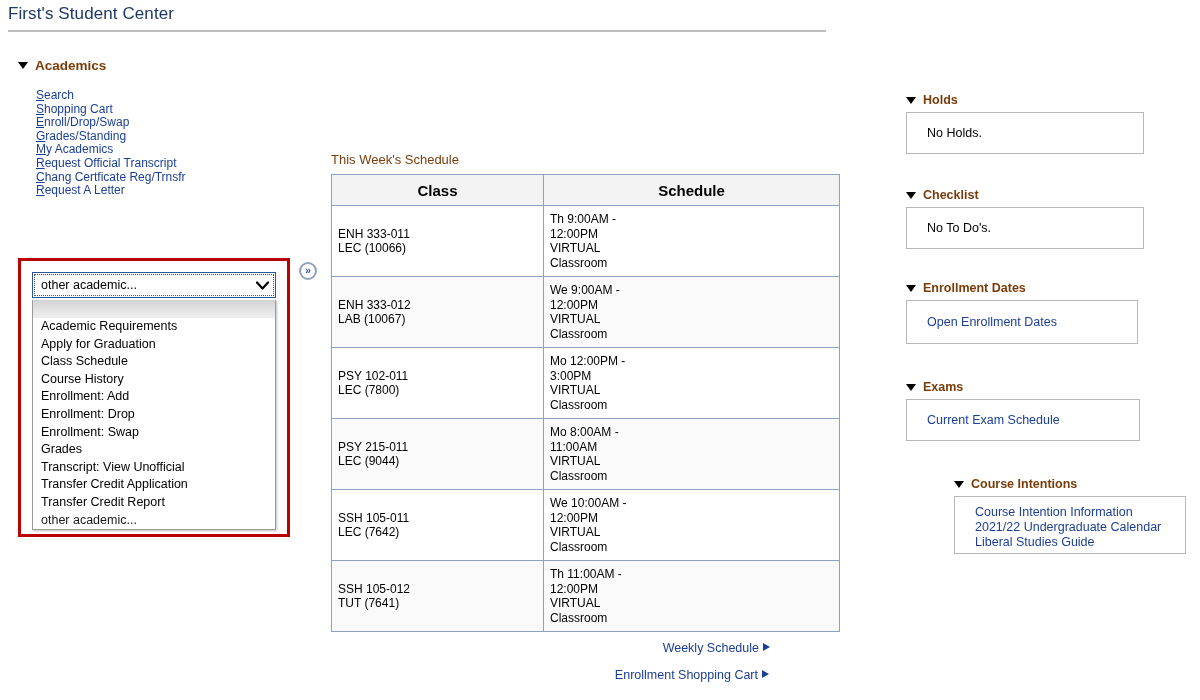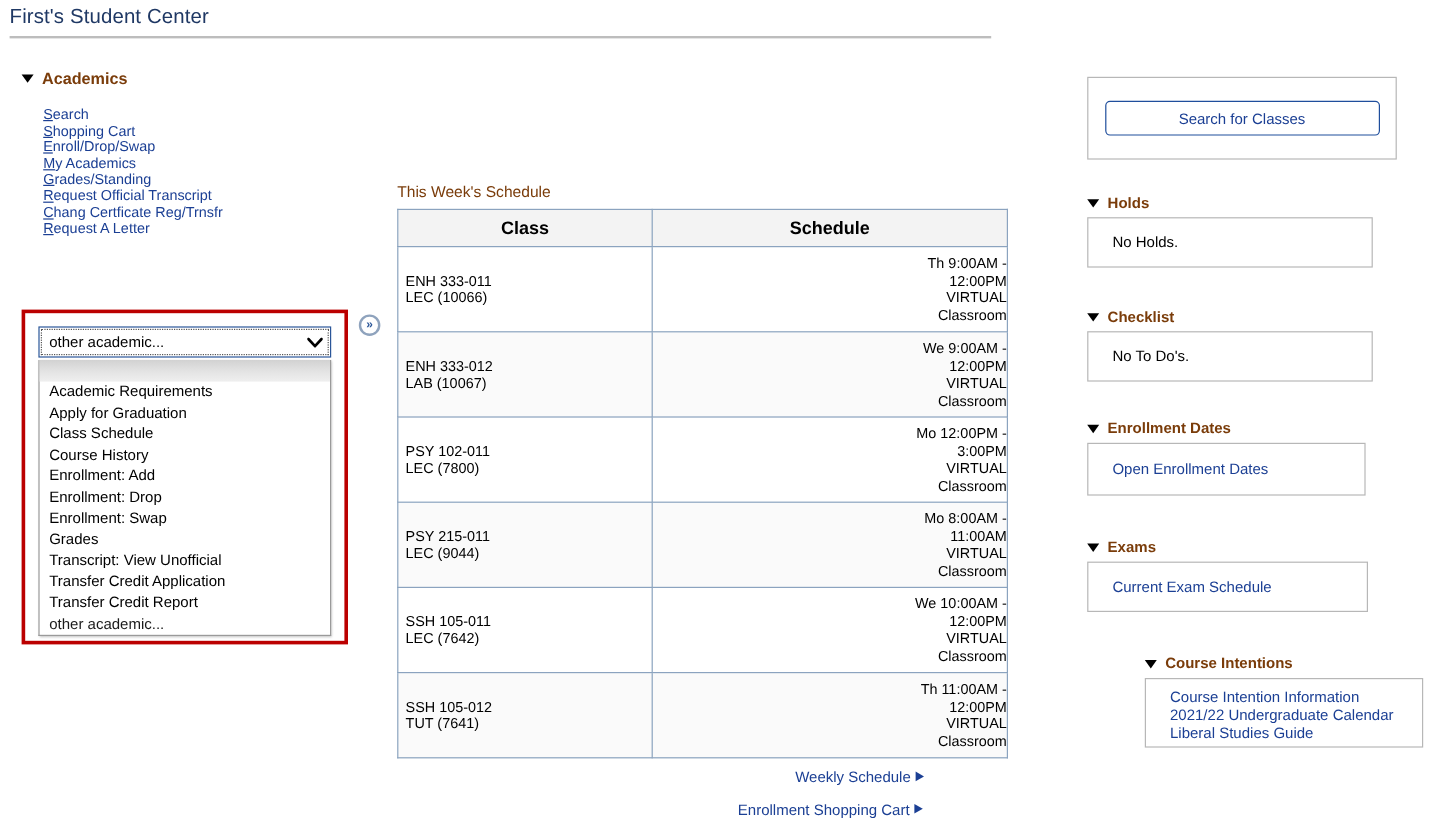--- a/index.html
+++ b/index.html
@@ -191,21 +191,21 @@
   #sched-table td {
     border: 1px solid #8ba3bf;
     font-size: 12px;
     color: #000;
     vertical-align: middle;
     padding: 6px 0 6px 6px;
     line-height: 14.5px;
   }
   #sched-table tr.alt td { background: #fafafa; }
   #sched-table td.class-cell { vertical-align: middle; }
-  #sched-table td.sched-cell { vertical-align: middle; text-align: right; }
+  #sched-table td.sched-cell { vertical-align: middle; }
   .col-class { width: 212px; }
   .col-sched { width: 296px; }
 
   .sched-links { margin-top: 9px; }
   .sched-link-row {
     text-align: right;
     padding-right: 73px;
     margin-bottom: 13px;
   }
   .sched-link-row.second { padding-right: 74px; }
@@ -306,22 +306,22 @@
 
 <div id="left-col">
   <div class="sec-head">
     <span class="tri-down"></span>
     <span>Academics</span>
   </div>
   <div id="academics-links">
       <a href="#"><span class="ak">S</span><span>earch</span></a>
       <a href="#"><span class="ak">S</span><span>hopping Cart</span></a>
       <a href="#"><span class="ak">E</span><span>nroll/Drop/Swap</span></a>
+      <a href="#"><span class="ak">G</span><span>rades/Standing</span></a>
       <a href="#"><span class="ak">M</span><span>y Academics</span></a>
-      <a href="#"><span class="ak">G</span><span>rades/Standing</span></a>
       <a href="#"><span class="ak">R</span><span>equest Official Transcript</span></a>
       <a href="#"><span class="ak">C</span><span>hang Certficate Reg/Trnsfr</span></a>
       <a href="#"><span class="ak">R</span><span>equest A Letter</span></a>
     </div>
 </div>
 
 <div id="dropdown-wrap">
   <div id="dd-select">
     <span id="dd-value">other academic...</span>
     <span id="dd-caret">
@@ -398,23 +398,20 @@
       <a href="#"><span>Weekly Schedule</span><span class="tri-right"></span></a>
     </div>
     <div class="sched-link-row second">
       <a href="#"><span>Enrollment Shopping Cart</span><span class="tri-right"></span></a>
     </div>
   </div>
 </div>
 
 <div id="right-col">
 
-  <div id="search-panel" class="panel">
-    <button id="search-classes-btn">Search for Classes</button>
-  </div>
 
   <div id="block-holds" class="side-block">
     <div class="sec-head small">
       <span class="tri-down"></span>
       <span>Holds</span>
     </div>
     <div class="side-panel holds">
       <span class="plain">No Holds.</span>
     </div>
   </div>

